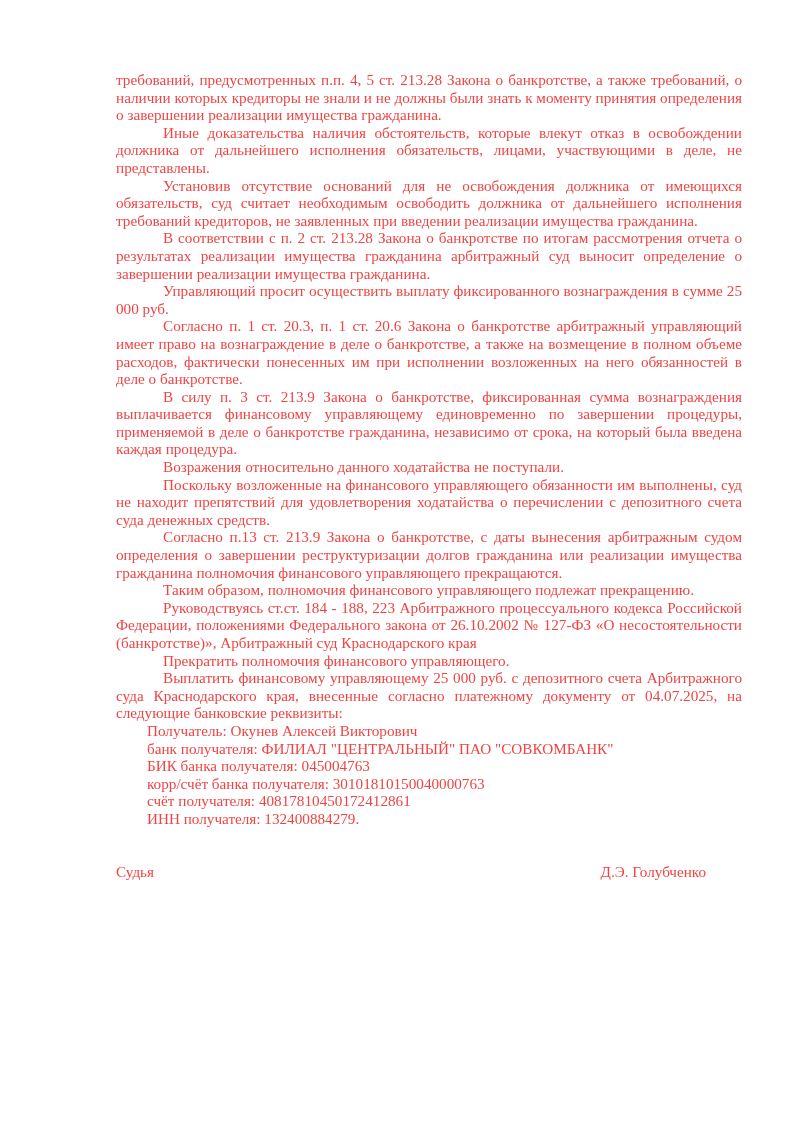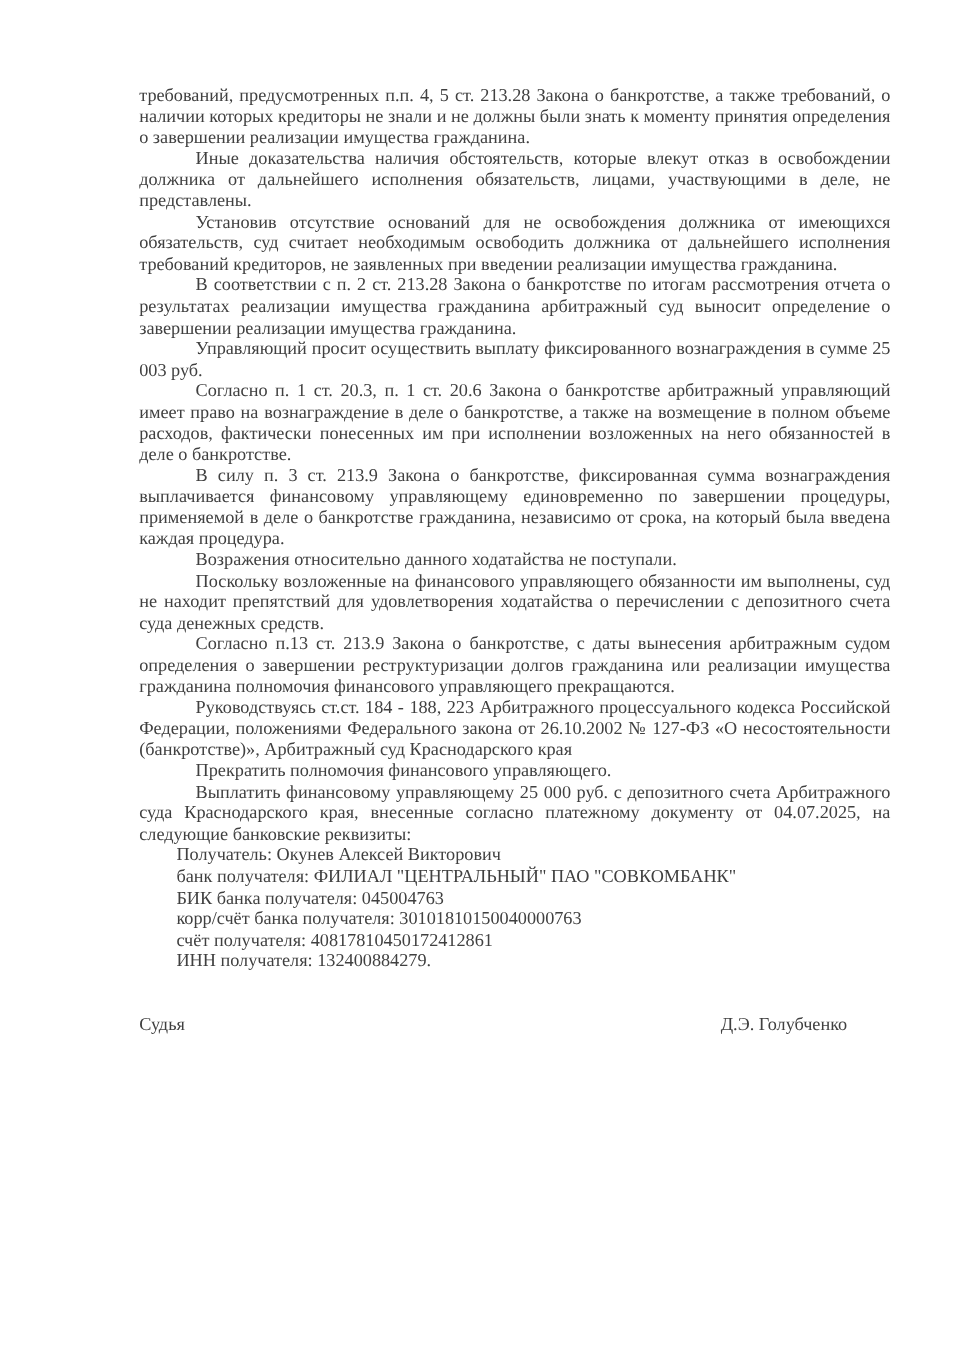--- a/index.html
+++ b/index.html
@@ -1,42 +1,43 @@
 <!DOCTYPE html>
 <html><head>
 <meta charset="utf-8">
 <style>
   html, body { margin: 0; padding: 0; background: #ffffff; }
   body { width: 800px; height: 1131px; position: relative; overflow: hidden; }
   .page {
     position: absolute; left: 116px; top: 71px; width: 626px;
     font-family: "Liberation Serif", serif; font-size: 15.2px; line-height: 17.6px;
-    color: #404040;
+    color: #ef4444;
   }
   .p { margin: 0; text-align: justify; text-align-last: left; }
   .ind { text-indent: 47px; }
   .ind2 { padding-left: 31px; }
   .heading { text-align: center; margin: 17.6px 0 0 0; }
   .gap { height: 17.6px; }
   .sig { display: flex; justify-content: space-between; margin-top: 17.6px; padding-right: 36px; }
 </style>
 </head>
 <body>
 
 <div class="page">
   <p class="p">требований, предусмотренных п.п. 4, 5 ст. 213.28 Закона о банкротстве, а также требований, о наличии которых кредиторы не знали и не должны были знать к моменту принятия определения о завершении реализации имущества гражданина.</p>
   <p class="p ind">Иные доказательства наличия обстоятельств, которые влекут отказ в освобождении должника от дальнейшего исполнения обязательств, лицами, участвующими в деле, не представлены.</p>
   <p class="p ind">Установив отсутствие оснований для не освобождения должника от имеющихся обязательств, суд считает необходимым освободить должника от дальнейшего исполнения требований кредиторов, не заявленных при введении реализации имущества гражданина.</p>
   <p class="p ind">В соответствии с п. 2 ст. 213.28 Закона о банкротстве по итогам рассмотрения отчета о результатах реализации имущества гражданина арбитражный суд выносит определение о завершении реализации имущества гражданина.</p>
-  <p class="p ind">Управляющий просит осуществить выплату фиксированного вознаграждения в сумме 25 003 руб.</p>
+  <p class="p ind">Управляющий просит осуществить выплату фиксированного вознаграждения в сумме 25 000 руб.</p>
   <p class="p ind">Согласно п. 1 ст. 20.3, п. 1 ст. 20.6 Закона о банкротстве арбитражный управляющий имеет право на вознаграждение в деле о банкротстве, а также на возмещение в полном объеме расходов, фактически понесенных им при исполнении возложенных на него обязанностей в деле о банкротстве.</p>
   <p class="p ind">В силу п. 3 ст. 213.9 Закона о банкротстве, фиксированная сумма вознаграждения выплачивается финансовому управляющему единовременно по завершении процедуры, применяемой в деле о банкротстве гражданина, независимо от срока, на который была введена каждая процедура.</p>
   <p class="p ind">Возражения относительно данного ходатайства не поступали.</p>
   <p class="p ind">Поскольку возложенные на финансового управляющего обязанности им выполнены, суд не находит препятствий для удовлетворения ходатайства о перечислении с депозитного счета суда денежных средств.</p>
   <p class="p ind">Согласно п.13 ст. 213.9 Закона о банкротстве, с даты вынесения арбитражным судом определения о завершении реструктуризации долгов гражданина или реализации имущества гражданина полномочия финансового управляющего прекращаются.</p>
+  <p class="p ind">Таким образом, полномочия финансового управляющего подлежат прекращению.</p>
   <p class="p ind">Руководствуясь ст.ст. 184 - 188, 223 Арбитражного процессуального кодекса Российской Федерации, положениями Федерального закона от 26.10.2002 № 127-ФЗ «О несостоятельности (банкротстве)», Арбитражный суд Краснодарского края</p>
 
 
   <p class="p ind">Прекратить полномочия финансового управляющего.</p>
   <p class="p ind">Выплатить финансовому управляющему 25 000 руб. с депозитного счета Арбитражного суда Краснодарского края, внесенные согласно платежному документу от 04.07.2025, на следующие банковские реквизиты:</p>
 
   <div>
     <p class="p ind2">Получатель: Окунев Алексей Викторович</p>
     <p class="p ind2">банк получателя: ФИЛИАЛ "ЦЕНТРАЛЬНЫЙ" ПАО "СОВКОМБАНК"</p>
     <p class="p ind2">БИК банка получателя: 045004763</p>

